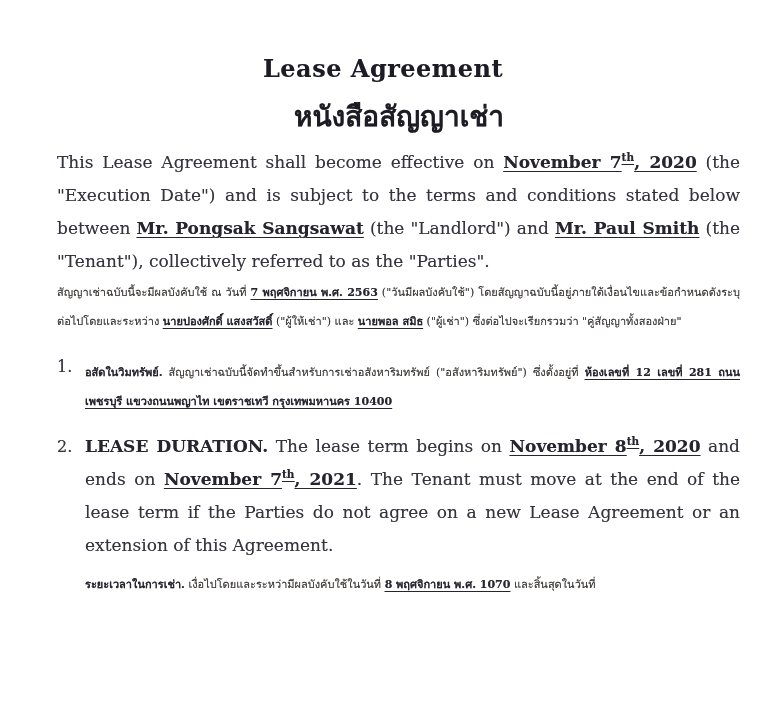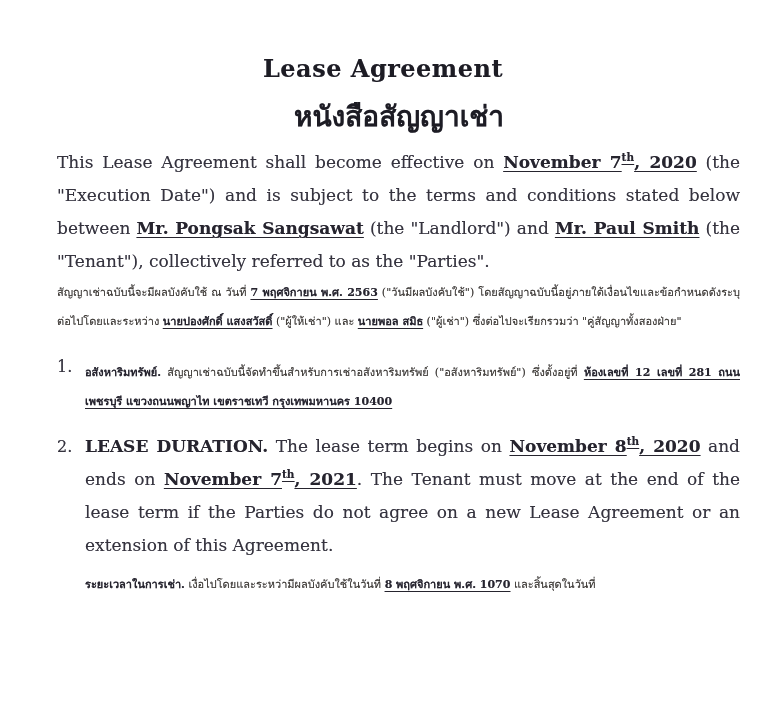--- a/index.html
+++ b/index.html
@@ -93,21 +93,21 @@
 
   <div class="content">
 
     <p class="para en intro-en"><span>This Lease Agreement shall become effective on </span><span class="b u">November 7</span><sup class="b u">th</sup><span class="b u">, 2020</span><span> (the "Execution Date") and is subject to the terms and conditions stated below between </span><span class="b u">Mr. Pongsak Sangsawat</span><span> (the "Landlord") and </span><span class="b u">Mr. Paul Smith</span><span> (the "Tenant"), collectively referred to as the "Parties".</span></p>
 
     <p class="para th intro-th"><span>สัญญาเช่าฉบับนี้จะมีผลบังคับใช้ ณ วันที่ </span><span class="b u">7 พฤศจิกายน พ.ศ. 2563</span><span> ("วันมีผลบังคับใช้") โดยสัญญาฉบับนี้อยู่ภายใต้เงื่อนไขและข้อกำหนดดังระบุต่อไปโดยและระหว่าง </span><span class="b u">นายปองศักดิ์ แสงสวัสดิ์</span><span> ("ผู้ให้เช่า") และ </span><span class="b u">นายพอล สมิธ</span><span> ("ผู้เช่า") ซึ่งต่อไปจะเรียกรวมว่า "คู่สัญญาทั้งสองฝ่าย"</span></p>
 
     <div class="list-item first">
       <span class="num">1.</span>
       <div class="list-body">
-        <p class="para th"><span class="b">อสังหาริมทรัพย์.</span><span> สัญญาเช่าฉบับนี้จัดทำขึ้นสำหรับการเช่าอสังหาริมทรัพย์ ("อสังหาริมทรัพย์") ซึ่งตั้งอยู่ที่ </span><span class="b u">ห้องเลขที่ 12 เลขที่ 281 ถนนเพชรบุรี แขวงถนนพญาไท เขตราชเทวี กรุงเทพมหานคร 10400</span></p>
+        <p class="para th"><span class="b">อสัดในวิมทรัพย์.</span><span> สัญญาเช่าฉบับนี้จัดทำขึ้นสำหรับการเช่าอสังหาริมทรัพย์ ("อสังหาริมทรัพย์") ซึ่งตั้งอยู่ที่ </span><span class="b u">ห้องเลขที่ 12 เลขที่ 281 ถนนเพชรบุรี แขวงถนนพญาไท เขตราชเทวี กรุงเทพมหานคร 10400</span></p>
       </div>
     </div>
 
     <div class="list-item second">
       <span class="num">2.</span>
       <div class="list-body">
         <p class="para en"><span class="b">LEASE DURATION.</span><span> The lease term begins on </span><span class="b u">November 8</span><sup class="b u">th</sup><span class="b u">, 2020</span><span> and ends on </span><span class="b u">November 7</span><sup class="b u">th</sup><span class="b u">, 2021</span><span>. The Tenant must move at the end of the lease term if the Parties do not agree on a new Lease Agreement or an extension of this Agreement.</span></p>
         <p class="para th"><span class="b">ระยะเวลาในการเช่า.</span><span> เงื่อไปโดยและระหว่ามีผลบังคับใช้ในวันที่ </span><span class="b u">8 พฤศจิกายน พ.ศ. 1070</span><span> และสิ้นสุดในวันที่ </span></p>
       </div>
     </div>

